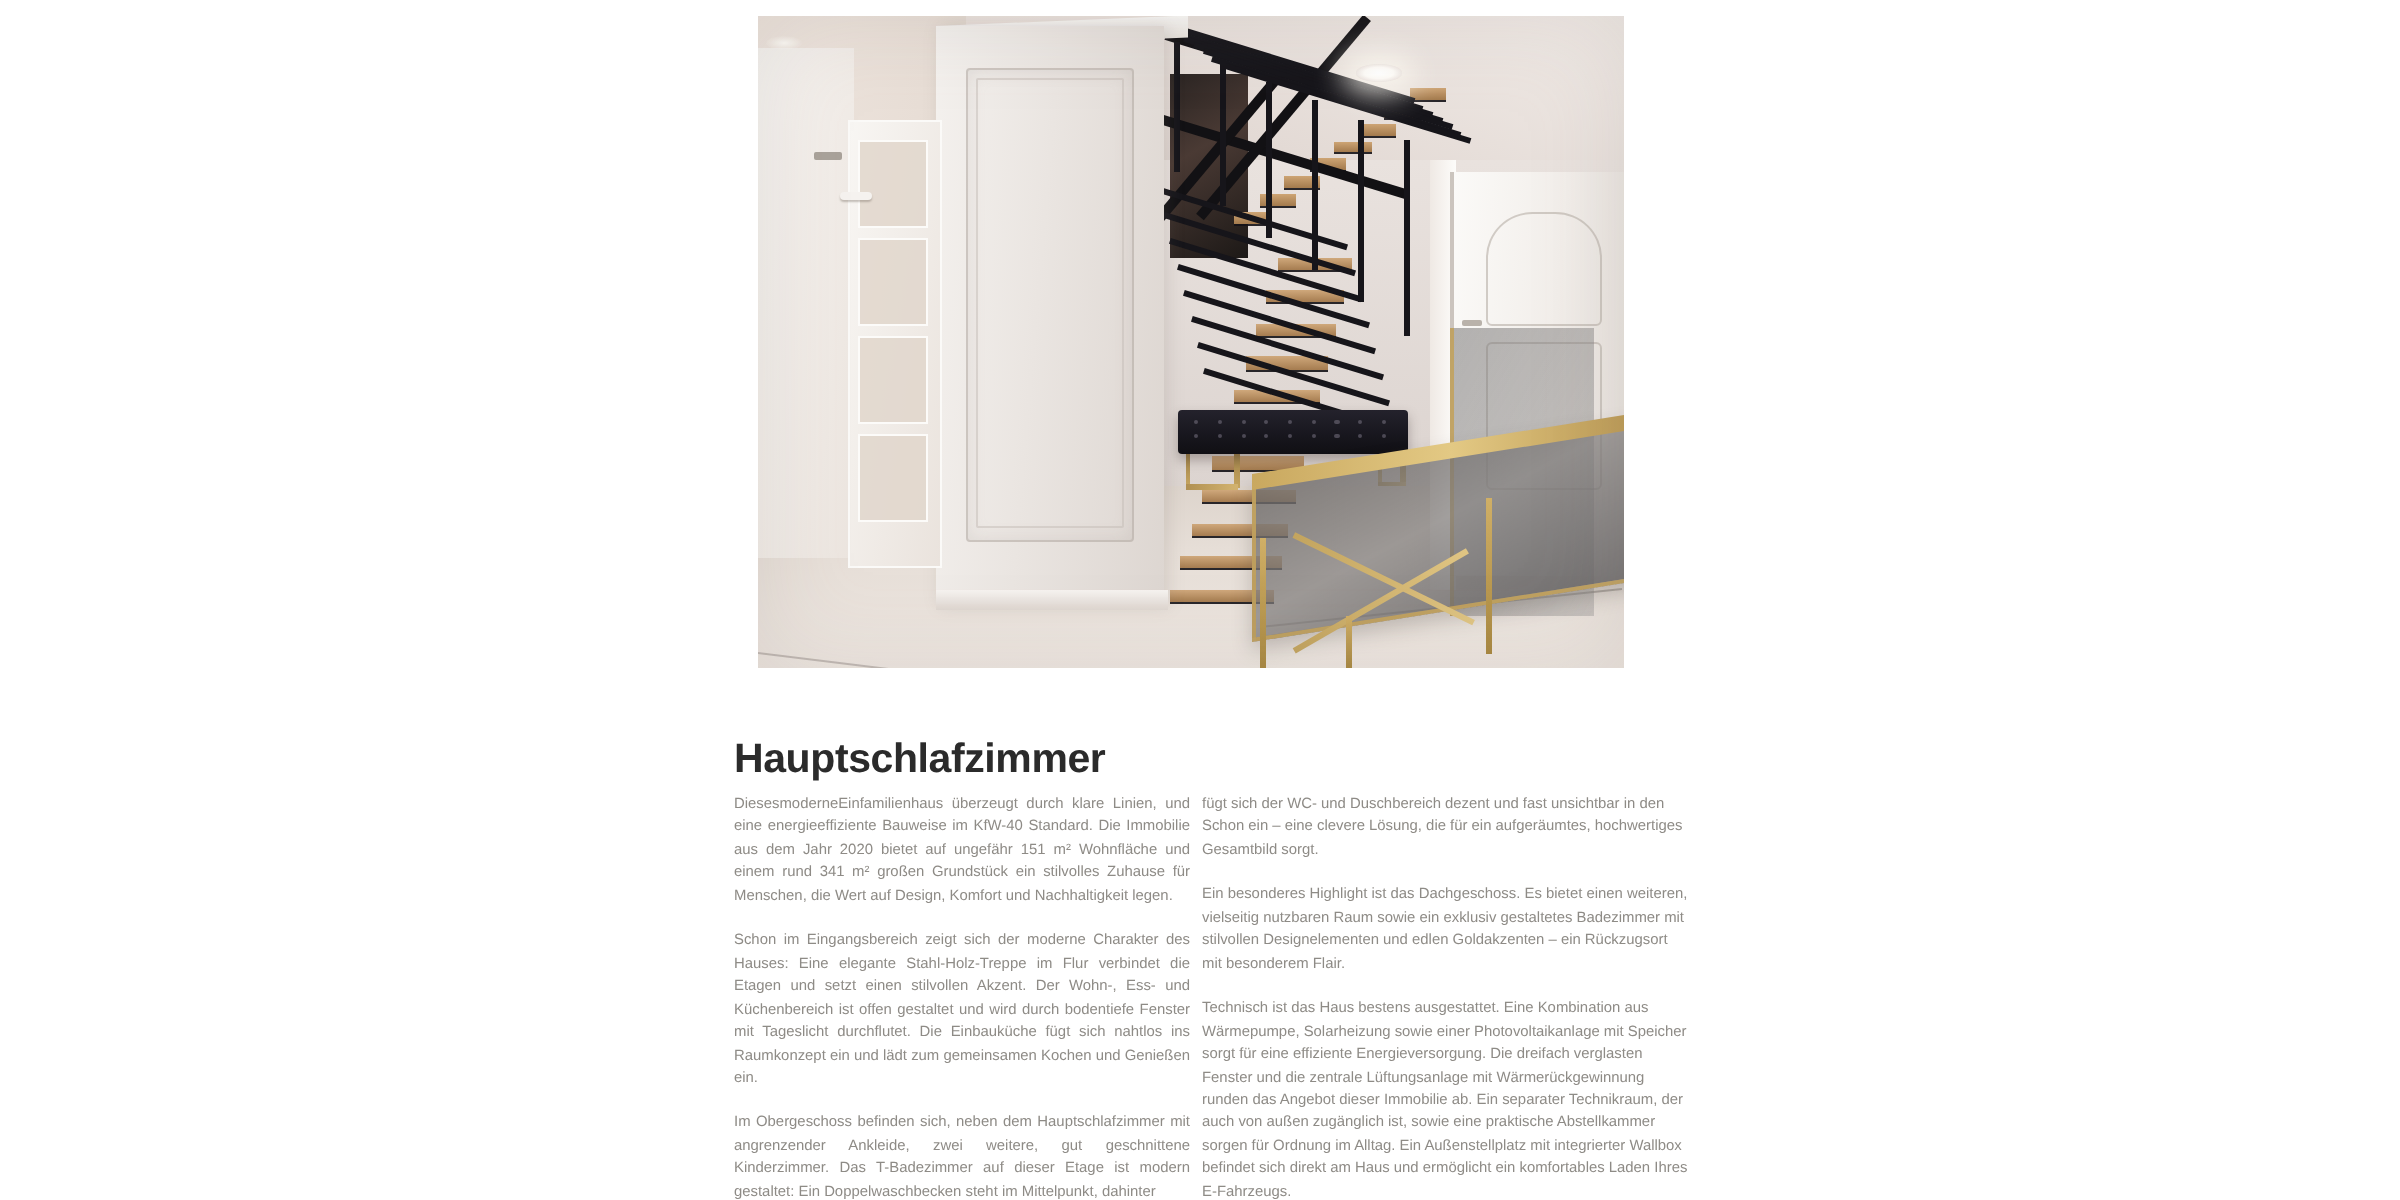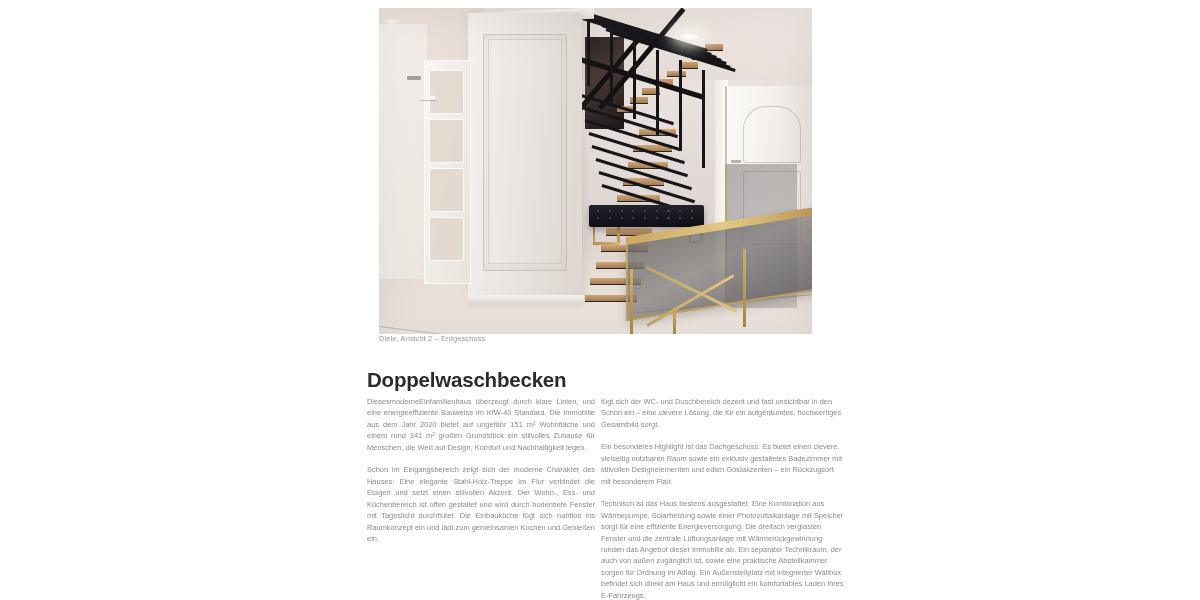--- a/index.html
+++ b/index.html
@@ -261,28 +261,28 @@
           <div class="table-leg" style="left: 84%; top: 74%; height: 24%;"></div>
           <div class="table-leg" style="left: 68%; top: 92%; height: 8%;"></div>
         </div>
 
       <div class="spotlight"></div>
       <div class="spotlight2"></div>
       <div class="photo-vig"></div>
     </div>
   </div>
 
-  <div class="caption">Diele, Ansicht 2 – Erdgeschoss</div>
-
-  <div class="heading">Doppelwaschbecken</div>
+
+  <div class="heading">Hauptschlafzimmer</div>
 
   <div class="col col-left">
     <p>DiesesmoderneEinfamilienhaus überzeugt durch klare Linien, und eine energieeffiziente Bauweise im KfW-40 Standard. Die Immobilie aus dem Jahr 2020 bietet auf ungefähr 151 m² Wohnfläche und einem rund 341 m² großen Grundstück ein stilvolles Zuhause für Menschen, die Wert auf Design, Komfort und Nachhaltigkeit legen.</p>
     <p>Schon im Eingangsbereich zeigt sich der moderne Charakter des Hauses: Eine elegante Stahl-Holz-Treppe im Flur verbindet die Etagen und setzt einen stilvollen Akzent. Der Wohn-, Ess- und Küchenbereich ist offen gestaltet und wird durch bodentiefe Fenster mit Tageslicht durchflutet. Die Einbauküche fügt sich nahtlos ins Raumkonzept ein und lädt zum gemeinsamen Kochen und Genießen ein.</p>
+    <p>Im Obergeschoss befinden sich, neben dem Hauptschlafzimmer mit angrenzender Ankleide, zwei weitere, gut geschnittene Kinderzimmer. Das T-Badezimmer auf dieser Etage ist modern gestaltet: Ein Doppelwaschbecken steht im Mittelpunkt, dahinter</p>
   </div>
 
   <div class="col col-right">
     <p>fügt sich der WC- und Duschbereich dezent und fast unsichtbar in den Schon ein – eine clevere Lösung, die für ein aufgeräumtes, hochwertiges Gesamtbild sorgt.</p>
-    <p>Ein besonderes Highlight ist das Dachgeschoss. Es bietet einen clevere, vielseitig nutzbaren Raum sowie ein exklusiv gestaltetes Badezimmer mit stilvollen Designelementen und edlen Goldakzenten – ein Rückzugsort mit besonderem Flair.</p>
+    <p>Ein besonderes Highlight ist das Dachgeschoss. Es bietet einen weiteren, vielseitig nutzbaren Raum sowie ein exklusiv gestaltetes Badezimmer mit stilvollen Designelementen und edlen Goldakzenten – ein Rückzugsort mit besonderem Flair.</p>
     <p>Technisch ist das Haus bestens ausgestattet. Eine Kombination aus Wärmepumpe, Solarheizung sowie einer Photovoltaikanlage mit Speicher sorgt für eine effiziente Energieversorgung. Die dreifach verglasten Fenster und die zentrale Lüftungsanlage mit Wärmerückgewinnung runden das Angebot dieser Immobilie ab. Ein separater Technikraum, der auch von außen zugänglich ist, sowie eine praktische Abstellkammer sorgen für Ordnung im Alltag. Ein Außenstellplatz mit integrierter Wallbox befindet sich direkt am Haus und ermöglicht ein komfortables Laden Ihres E-Fahrzeugs.</p>
   </div>
 
 </div>
 
 </body></html>

